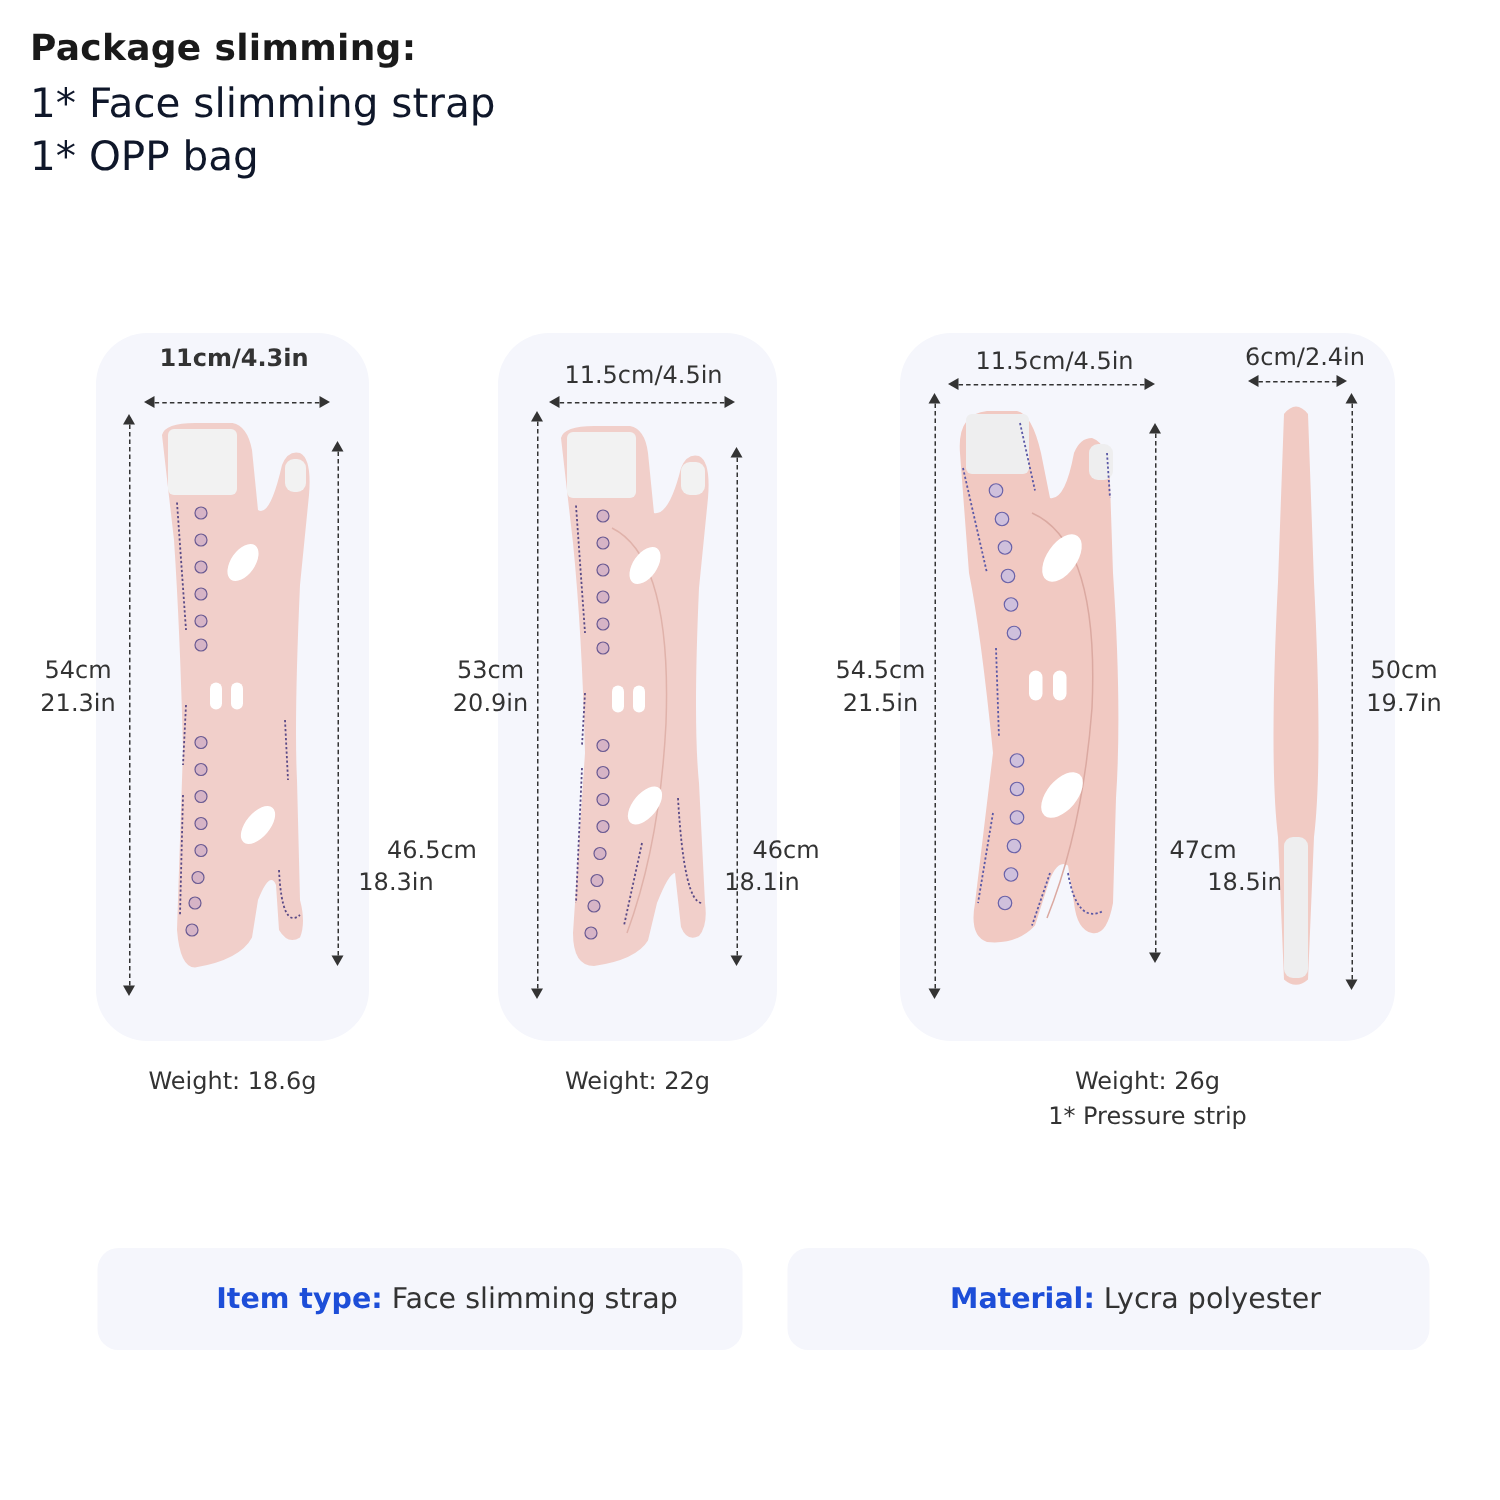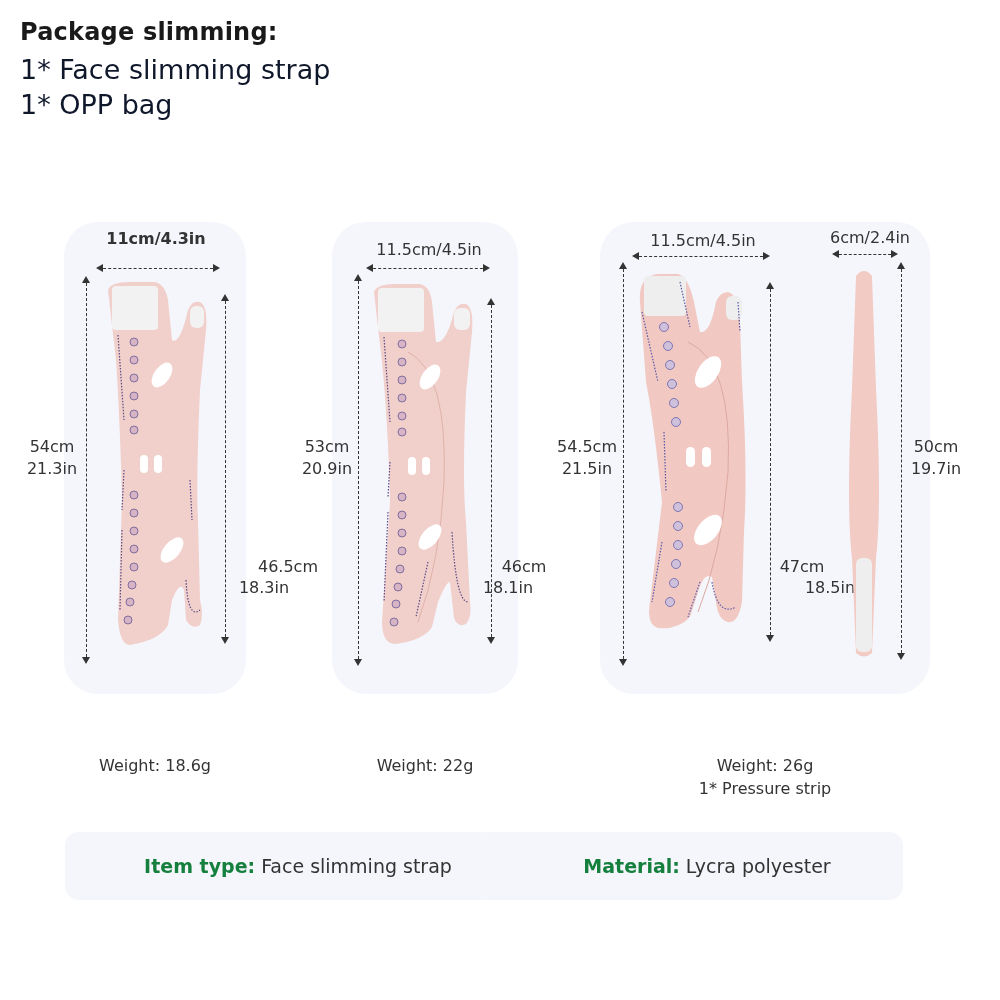--- a/index.html
+++ b/index.html
@@ -9,23 +9,23 @@
   .pkg-item{font-size:27px;color:#0f172a;line-height:35px;}
   .panel{position:absolute;background:#f5f6fc;border-radius:34px;}
   .label{position:absolute;font-size:16px;color:#333;text-align:center;line-height:22px;white-space:nowrap;}
   .dim-h{position:absolute;height:0;border-top:1.5px dashed #333;}
   .dim-h::before{content:"";position:absolute;left:-2px;top:-5.5px;border-right:7px solid #333;border-top:4px solid transparent;border-bottom:4px solid transparent;}
   .dim-h::after{content:"";position:absolute;right:-2px;top:-5.5px;border-left:7px solid #333;border-top:4px solid transparent;border-bottom:4px solid transparent;}
   .dim-v{position:absolute;width:0;border-left:1.5px dashed #333;}
   .dim-v::before{content:"";position:absolute;top:-2px;left:-5px;border-bottom:7px solid #333;border-left:4px solid transparent;border-right:4px solid transparent;}
   .dim-v::after{content:"";position:absolute;bottom:-2px;left:-5px;border-top:7px solid #333;border-left:4px solid transparent;border-right:4px solid transparent;}
   .strap{position:absolute;}
-  .weight{position:absolute;font-size:16px;color:#333;text-align:center;line-height:24px;margin-top:45px;}
+  .weight{position:absolute;font-size:16px;color:#333;text-align:center;line-height:24px;}
   .info-bar{position:absolute;top:832px;height:68px;background:#f5f6fc;border-radius:14px;display:flex;align-items:center;justify-content:center;font-size:19px;color:#333;}
-  .info-bar b{font-weight:bold;color:#15803d;margin-right:6px;margin-left:36px;}
+  .info-bar b{font-weight:bold;color:#1d4ed8;margin-right:6px;margin-left:36px;}
 </style>
 </head>
 <body>
 
 <div class="pkg">
   <div class="pkg-title">Package slimming:</div>
   <div class="pkg-item">1* Face slimming strap</div>
   <div class="pkg-item">1* OPP bag</div>
 </div>
 
@@ -168,16 +168,16 @@
   <path d="M14,8 Q22,-2 30,8 L34,120 Q40,240 34,290 L30,385 Q22,392 14,385 L10,290 Q4,240 10,120 Z" fill="#f1cbc4"></path>
   <rect x="14" y="290" width="16" height="94" rx="6" fill="#eeeeef"></rect>
 </svg>
 <div class="weight" style="left:600px;top:709px;width:330px;">Weight: 26g</div>
 <div class="weight" style="left:600px;top:732px;width:330px;">1* Pressure strip</div>
 
 <div class="info-bar" style="left:65px;width:430px;">
   <b>Item type:</b>
   <span>Face slimming strap</span>
 </div>
-<div class="info-bar" style="left:475px;width:428px;">
+<div class="info-bar" style="left:525px;width:428px;">
   <b>Material:</b>
   <span>Lycra polyester</span>
 </div>
 
 </body></html>

